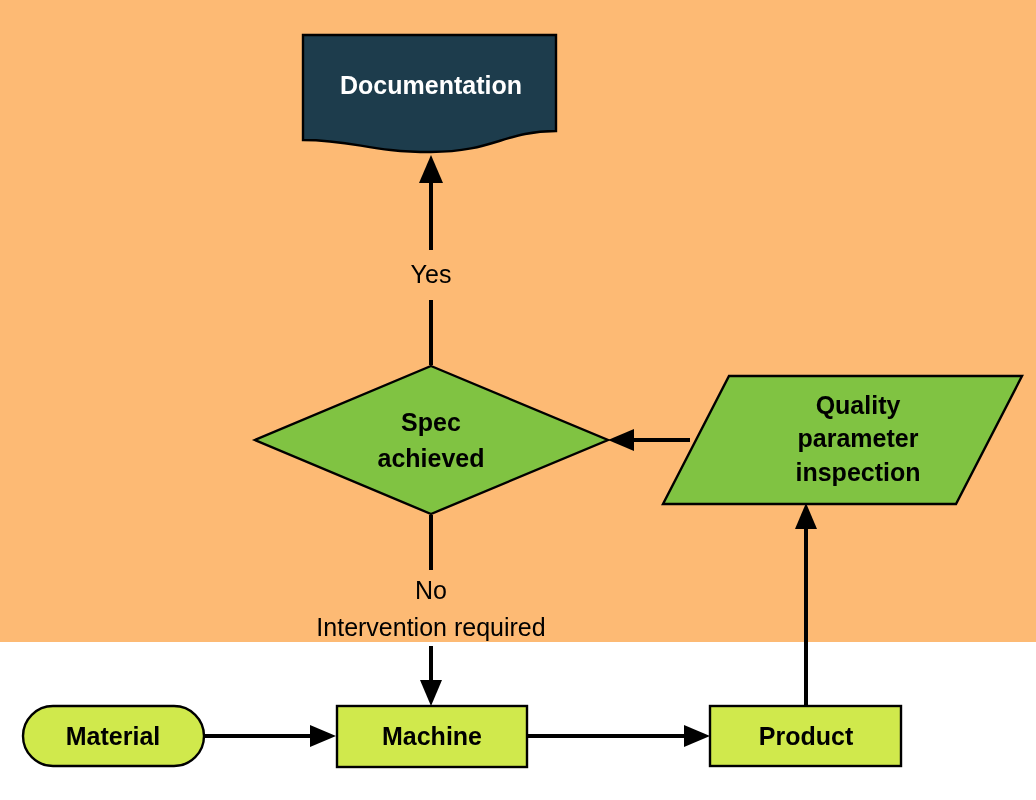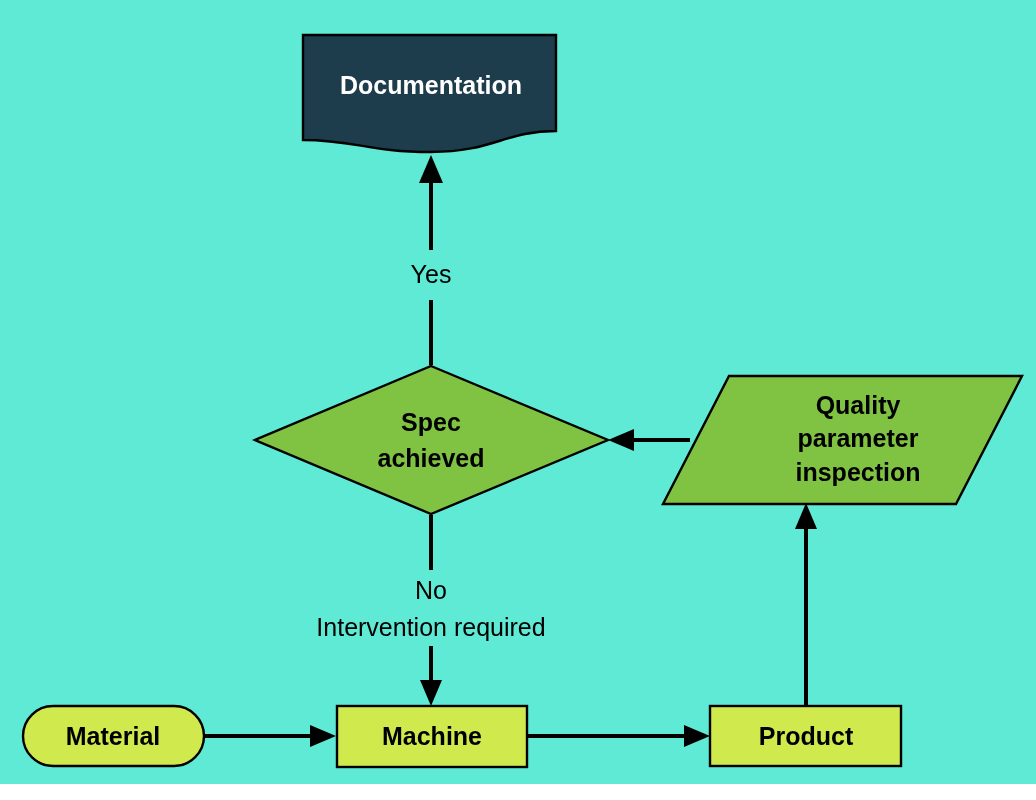--- a/index.html
+++ b/index.html
@@ -10,22 +10,22 @@
   }
   body {
     width: 1036px;
     height: 800px;
     font-family: "Liberation Sans", sans-serif;
     overflow: hidden;
   }
   #flow-root {
     position: relative;
     width: 1036px;
-    height: 784px;
-    background: #5eead4;
+    height: 642px;
+    background: #fdba74;
   }
   svg#flow-svg {
     display: block;
     width: 1036px;
     height: 800px;
   }
   .node-shape {
     stroke: #000000;
     stroke-width: 2.4;
     stroke-linejoin: miter;

